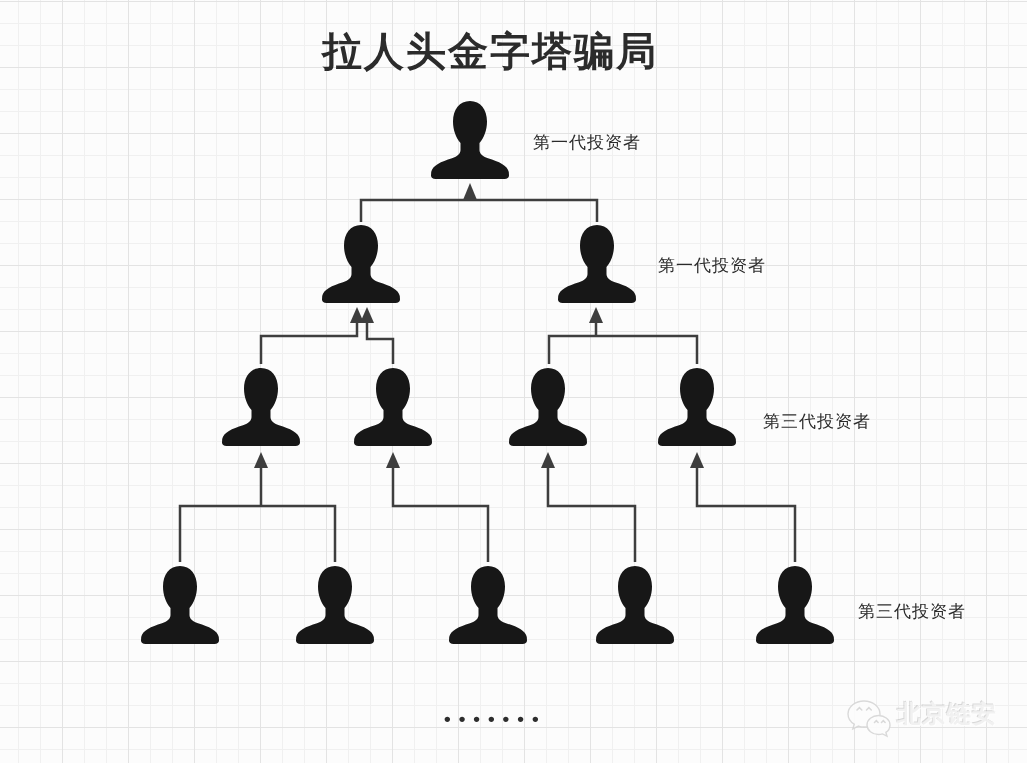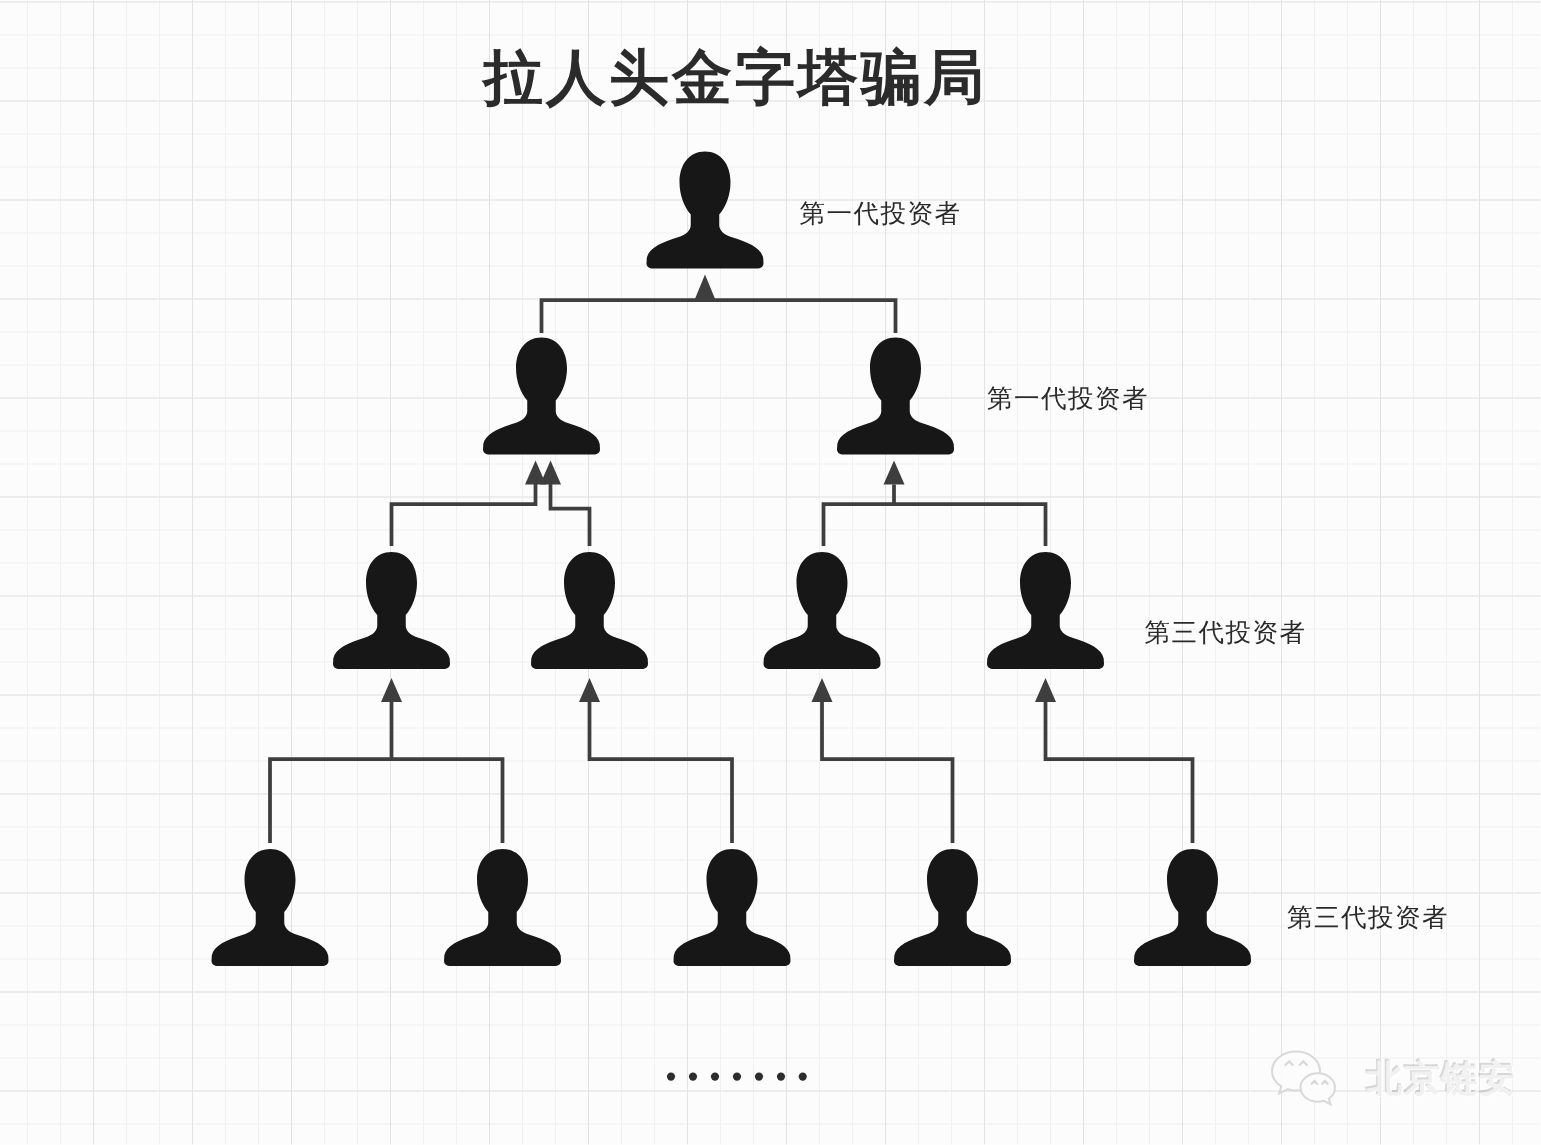--- a/index.html
+++ b/index.html
@@ -32,21 +32,21 @@
   }
   .connectors{position:absolute;left:0;top:0;pointer-events:none;}
   .connectors polyline,.connectors line{fill:none;stroke:#3e3e3e;stroke-width:2.5;}
   .connectors polygon{fill:#3e3e3e;stroke:none;}
   .dots{
     position:absolute;left:444px;top:708px;
     font-size:19px;font-weight:bold;letter-spacing:8px;color:#2d2d2d;
   }
   .watermark{
     position:absolute;left:845px;top:698px;
-    display:flex;align-items:center;gap:18px;
+    display:flex;align-items:flex-start;gap:4px;
     opacity:.9;
   }
   .watermark .wm-text{
     font-size:24px;font-weight:bold;letter-spacing:1px;
     color:#f0f0f0;
     text-shadow:1px 1px 0 rgba(255,255,255,.95),-1px -1px 0 rgba(0,0,0,.16);
     white-space:nowrap;
   }
   .hidden-defs{position:absolute;width:0;height:0;overflow:hidden;}
 </style>

